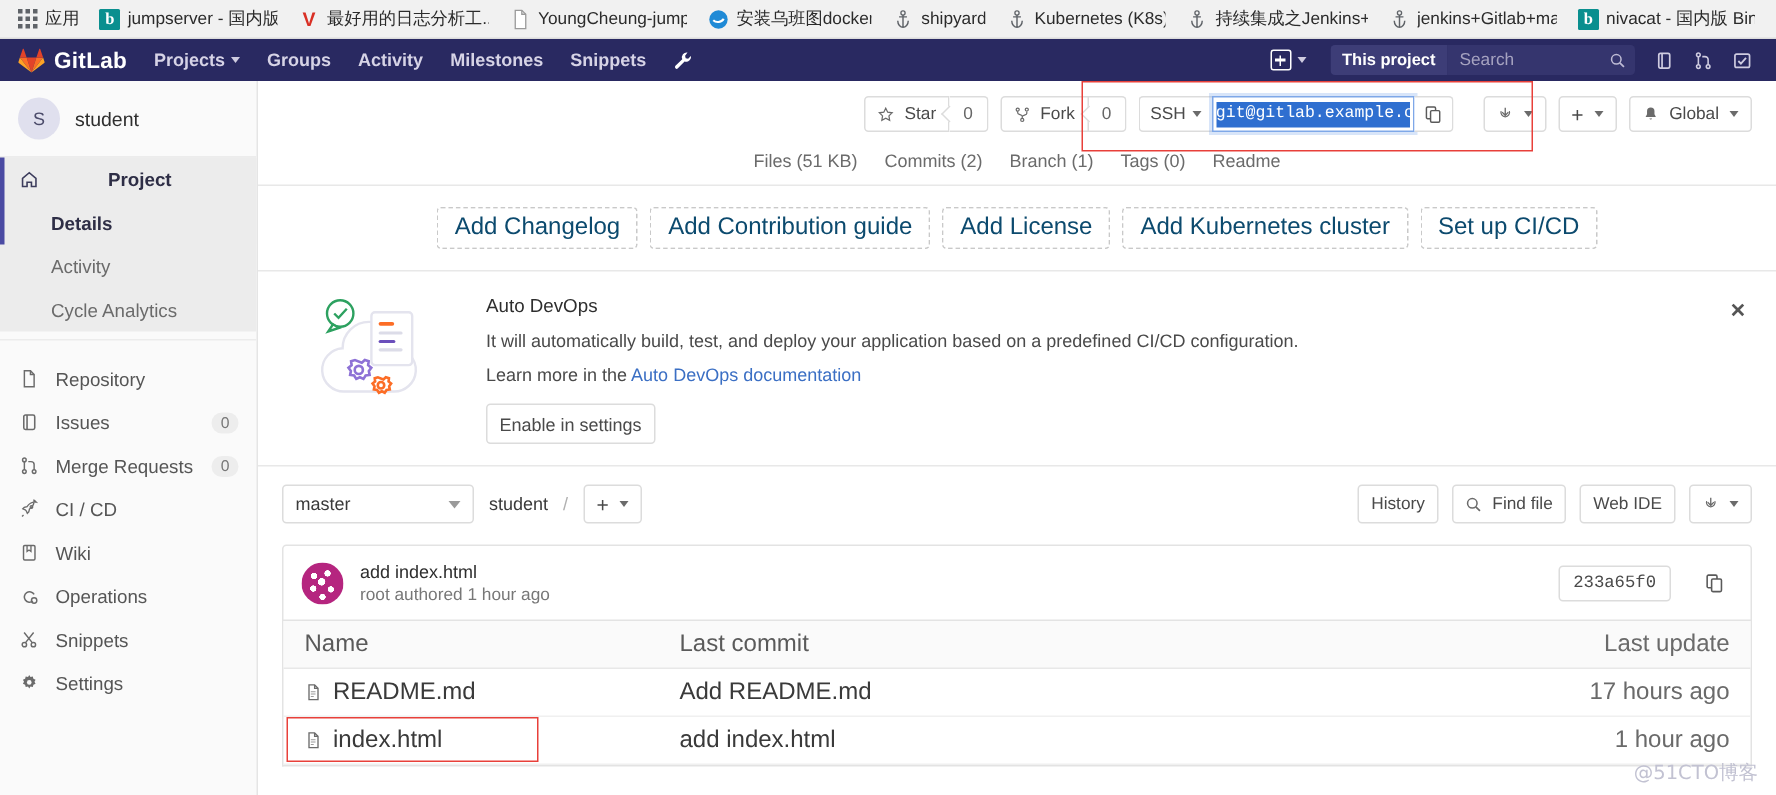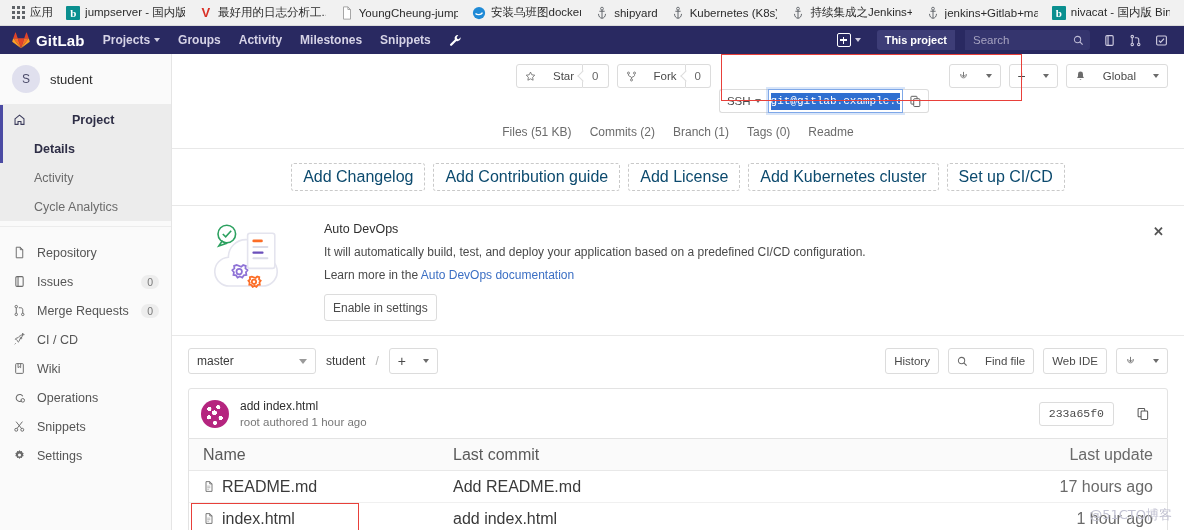--- a/index.html
+++ b/index.html
@@ -73,21 +73,21 @@
     position: relative; display:inline-block;
   }
   .plus-box:before, .plus-box:after {
     content:''; position:absolute; background:#fff;
   }
   .plus-box:before { left: 2.5px; right: 2.5px; top: 5.3px; height: 1.5px; }
   .plus-box:after  { top: 2.5px; bottom: 2.5px; left: 5.3px; width: 1.5px; }
   .caret-w { width:0;height:0;border-left:3.5px solid transparent;border-right:3.5px solid transparent;border-top:4px solid #cfcce0; display:inline-block; }
   .search-group {
     display:flex; align-items:center; height: 20px;
-    border-radius: 3px; overflow: hidden; margin-left: 10px; gap: 10px;
+    border-radius: 3px; overflow: hidden; margin-left: 10px;
   }
   .scope-chip {
     background: #3d3d77; color:#fff; font-size:11px; font-weight:bold;
     padding: 0 8px; height:20px; display:flex; align-items:center;
   }
   .search-box {
     background: #35356e; width: 125px; height: 20px;
     display:flex; align-items:center; justify-content:space-between;
     padding: 0 6px 0 8px; color:#a6a3c0; font-size:11.5px;
   }
@@ -145,38 +145,38 @@
 
   .proj-head {
     display:flex; align-items:flex-start; justify-content:flex-end;
     padding: 10px 16px 0 16px;
     gap: 8px;
     position: relative;
   }
   .btn {
     height: 24px; border: 1px solid #dcdcdc; background: #fff;
     border-radius: 3px; font-size: 11.5px; color: #4a4a4a;
-    display: inline-flex; align-items: center; gap: 17px;
+    display: inline-flex; align-items: center; gap: 7px;
     padding: 0 8px; white-space: nowrap;
   }
   .btn-grp { display:flex; align-items:stretch; }
   .btn-grp .btn:first-child { border-top-right-radius:0; border-bottom-right-radius:0; }
   .btn-grp .count {
     height:24px; border:1px solid #dcdcdc; border-left:none; background:#fff;
     border-top-right-radius:3px; border-bottom-right-radius:3px;
     font-size:11.5px; color:#666; display:flex; align-items:center; padding:0 9px;
     position: relative;
   }
   .btn-grp .count:before{
     content:''; position:absolute; left:-4px; top:7px; width:7px;height:7px;
     background:#fff; border-left:1px solid #dcdcdc; border-bottom:1px solid #dcdcdc;
     transform: rotate(45deg);
   }
 
-  .clone-wrap { display:flex; align-items:flex-start;margin-top:25px; }
+  .clone-wrap { display:flex; align-items:flex-start; }
   .clone-proto {
     height:24px; border:1px solid #dcdcdc; border-right:none;
     border-radius:3px 0 0 3px; background:#fff;
     font-size:11.5px; color:#4a4a4a; display:flex; align-items:center; gap:4px; padding: 0 7px;
   }
   .clone-url {
     width: 135px; height: 24px;
     border:1px solid #7fa8e8; background:#fff;
     font-size:11px; font-family: "Liberation Mono", monospace;
     display:flex; align-items:center; padding:0 2px; overflow:hidden;

